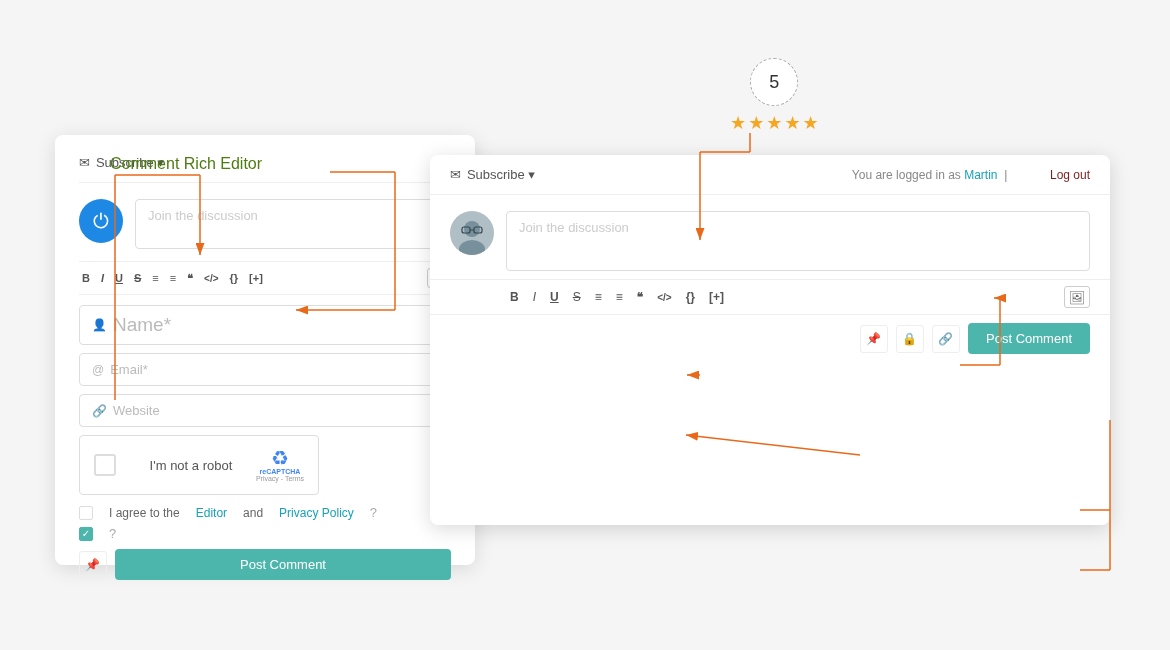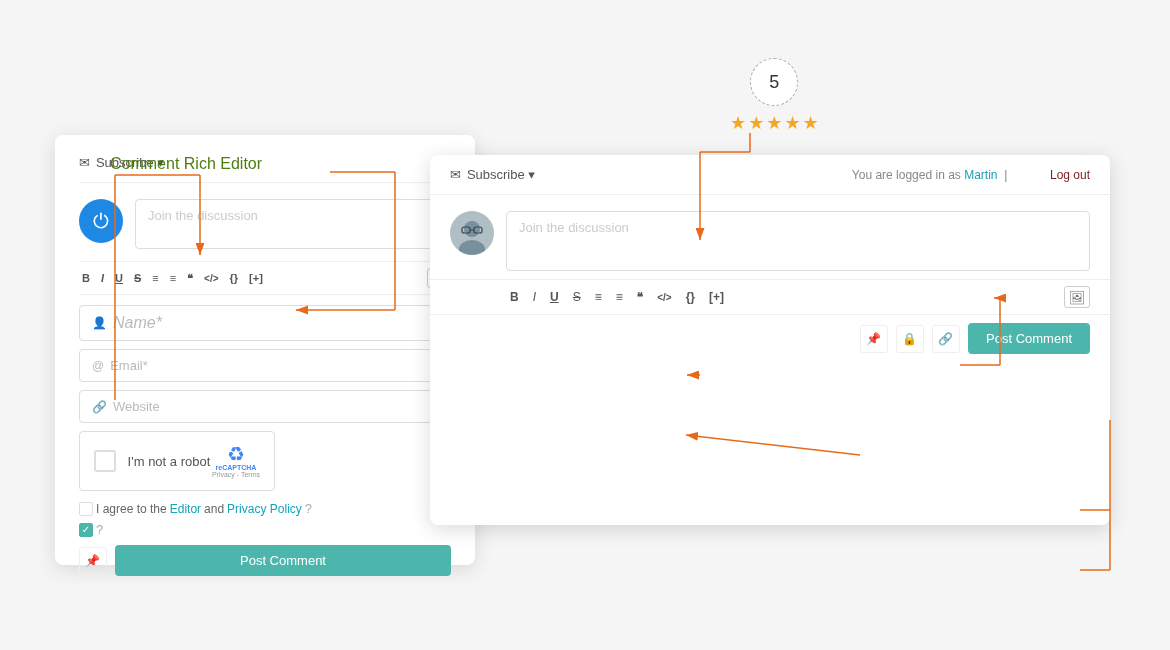--- a/index.html
+++ b/index.html
@@ -356,21 +356,21 @@
 
     .recaptcha-box {
       border: 1px solid #ddd;
       border-radius: 4px;
       padding: 12px 14px;
       display: flex;
       align-items: center;
       justify-content: space-between;
       margin-bottom: 10px;
       margin-left: 0;
-      width: 196px;
+      width: 240px;
     }
 
     .recaptcha-check {
       width: 22px;
       height: 22px;
       border: 2px solid #ddd;
       border-radius: 3px;
       margin-right: 10px;
     }
 
@@ -389,21 +389,21 @@
 
     .recaptcha-logo-icon {
       font-size: 20px;
       color: #4285f4;
       line-height: 1;
     }
 
     .terms-row {
       display: flex;
       align-items: center;
-      gap: 3px;
+      gap: 16px;
       font-size: 12px;
       color: #666;
       margin-bottom: 6px;
     }
 
     .terms-link { color: #17a2b8; text-decoration: none; }
     .help-icon { color: #aaa; font-size: 13px; cursor: pointer; }
 
     .checkbox-square {
       width: 14px;
@@ -539,21 +539,21 @@
       <span class="toolbar-btn-back">≡</span>
       <span class="toolbar-btn-back">❝</span>
       <span class="toolbar-btn-back" style="font-size:10px;">&lt;/&gt;</span>
       <span class="toolbar-btn-back">{}</span>
       <span class="toolbar-btn-back">[+]</span>
       <div class="toolbar-img-back">🖼</div>
     </div>
 
     <div class="input-field">
       <span class="input-icon">👤</span>
-      <span style="color:#bbb;font-size:16px;font-style:italic;">Name*</span>
+      <span style="color:#bbb;font-size:19px;">Name*</span>
     </div>
     <div class="input-field">
       <span class="input-icon">@</span>
       <span style="color:#bbb;font-size:13px;">Email*</span>
     </div>
     <div class="input-field">
       <span class="input-icon">🔗</span>
       <span style="color:#bbb;font-size:13px;">Website</span>
     </div>
 

